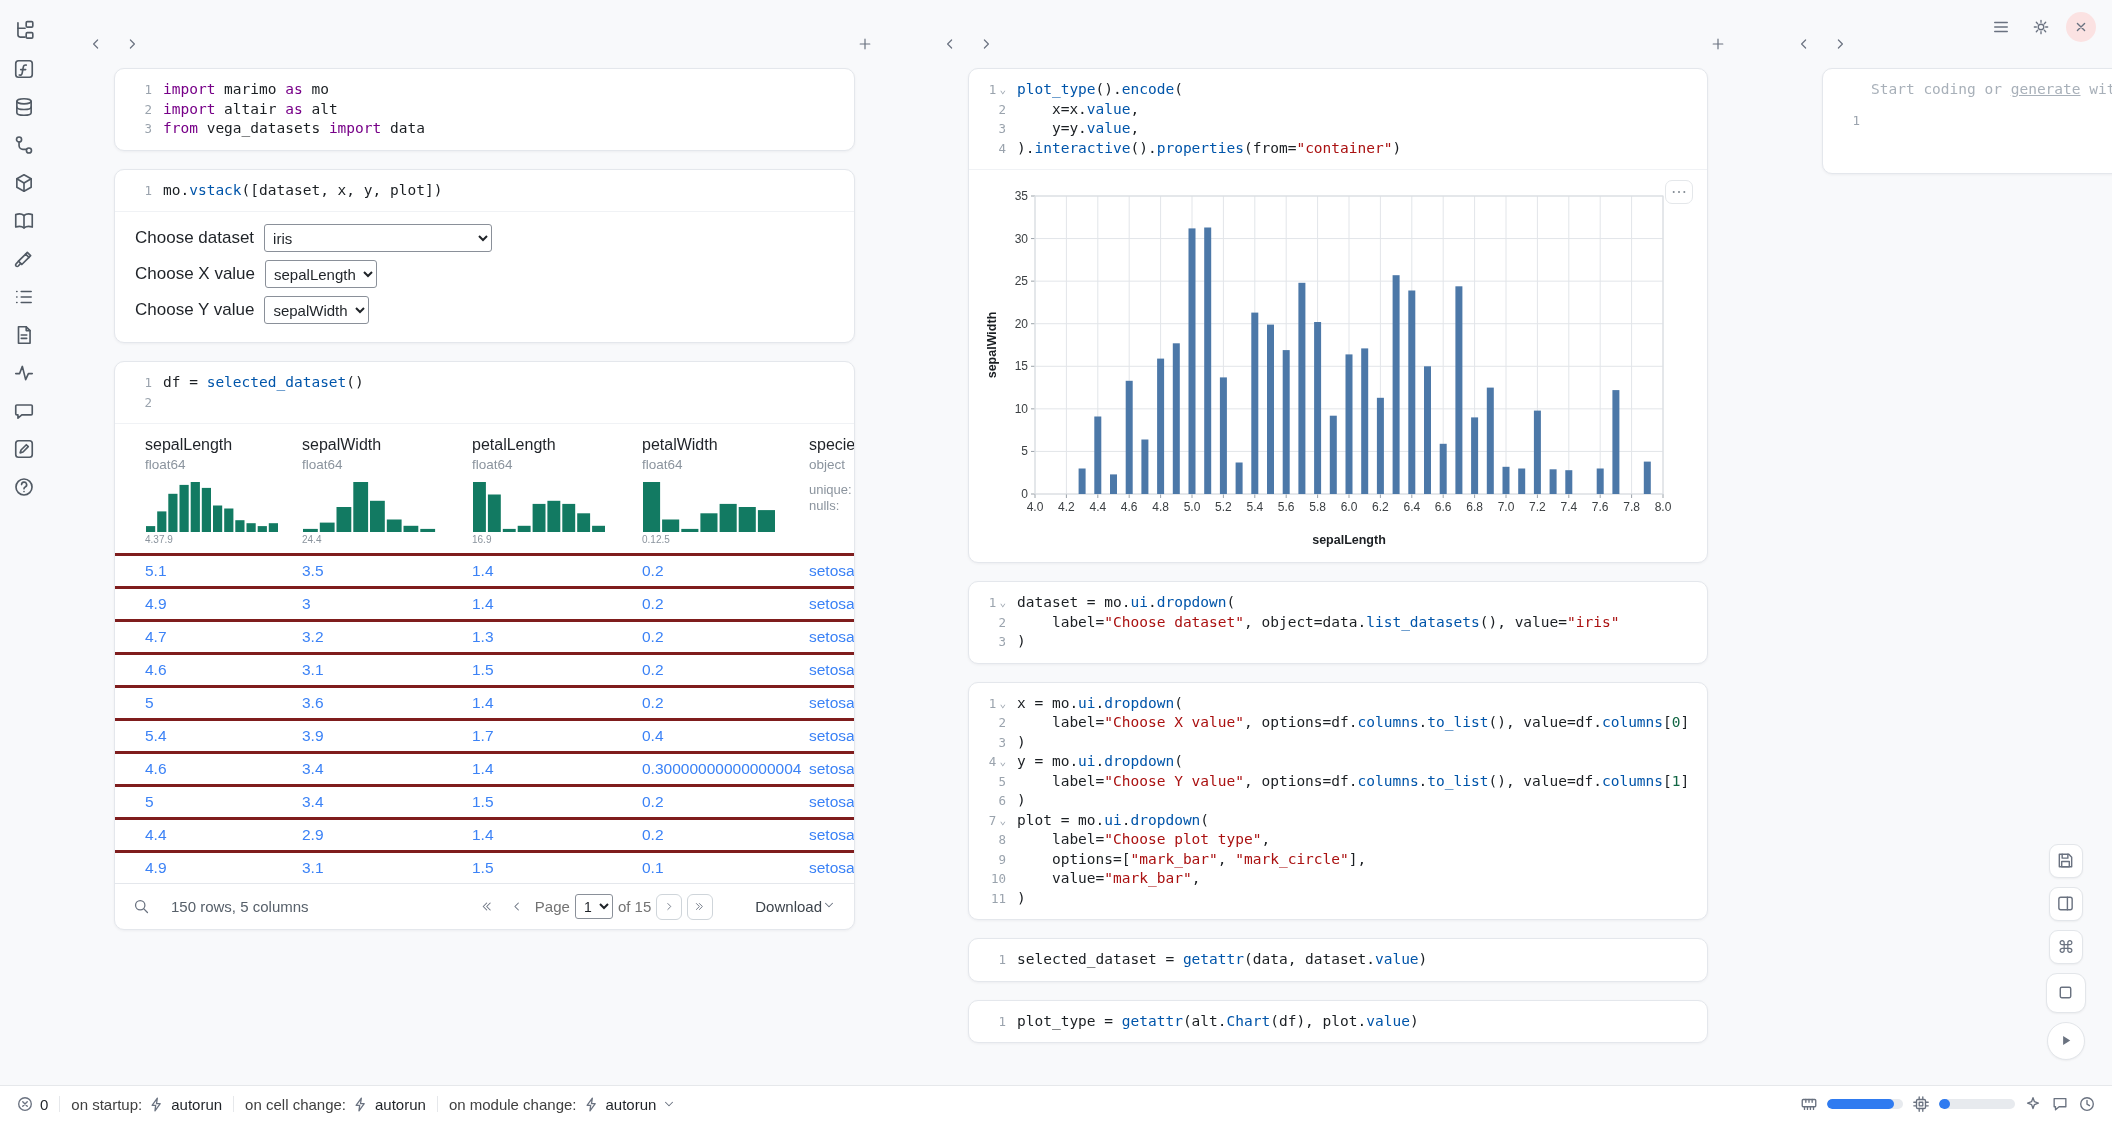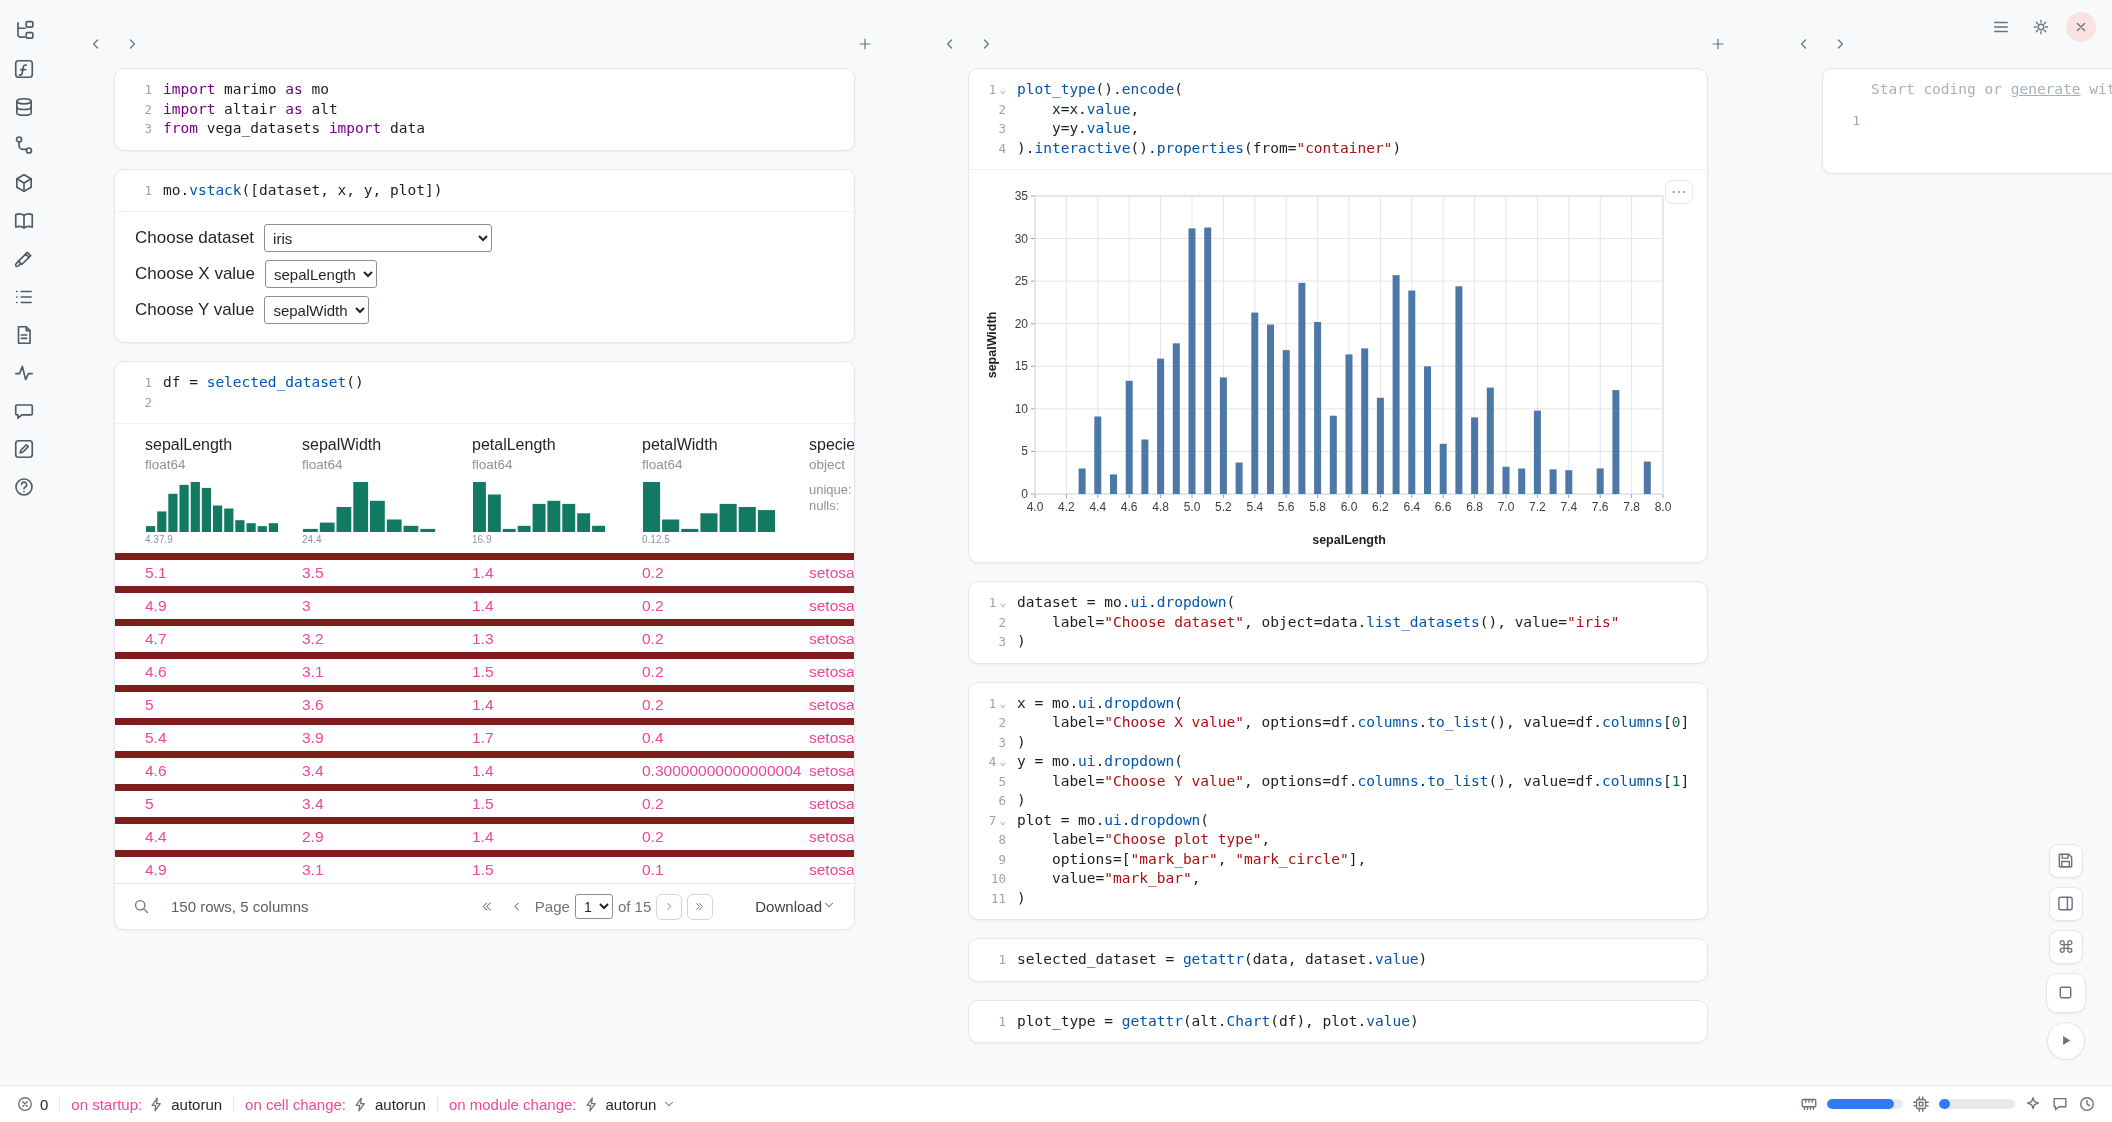--- a/index.html
+++ b/index.html
@@ -58,21 +58,21 @@
   
   .tbl{border-top:1px solid #f0f2f5;}
   .tbl-head{display:grid;grid-template-columns:157px 170px 170px 167px 150px;padding:12px 0 0 30px;overflow:hidden;}
   .cname{font-size:16px;font-weight:500;color:#1f2328;white-space:nowrap;}
   .ctype{font-size:13.5px;color:#8b949e;margin-top:3px;white-space:nowrap;}
   .hist{margin-top:8px;display:block;}
   .range{width:134px;display:flex;justify-content:flex-start;font-size:10px;color:#8b949e;
          margin-top:2px;padding-bottom:8px;}
   .meta{margin-top:10px;font-size:13px;color:#8b949e;line-height:16px;white-space:nowrap;}
   .tbl-row{display:grid;grid-template-columns:157px 170px 170px 167px 150px;padding-left:30px;height:33px;
-           align-items:center;border-top:7px solid #7f1d1d;font-size:15.5px;color:#ec4899;overflow:hidden;}
+           align-items:center;border-top:3px solid #7f1d1d;font-size:15.5px;color:#3b82f6;overflow:hidden;}
   .tbl-row span{white-space:nowrap;overflow:hidden;}
   .tbl-foot{display:flex;align-items:center;border-top:1px solid #e4e7ec;height:46px;padding:0 18px;
             font-size:15px;color:#57606a;}
   .tf-left{display:flex;gap:21px;align-items:center;}
   .tf-pager{display:flex;gap:5px;align-items:center;margin-left:auto;}
   .pg{width:26px;height:26px;display:flex;align-items:center;justify-content:center;border-radius:6px;
       font-size:16px;color:#b4bac1;background:transparent;border:none;cursor:pointer;}
   .pg.en{border:1px solid #cfd5da;color:#475059;background:#fff;}
   .pg-label{color:#737373;}
   .pg-select{height:25px;font-size:14px;}
@@ -95,21 +95,21 @@
          align-items:center;justify-content:center;color:#6a7280;box-shadow:0 1px 2px rgba(0,0,0,.05);cursor:pointer;}
   .flbtn svg{width:19px;height:19px;}
   .flbtn .tx{font-size:17px;color:#6a7280;}
   .flbtn.big{width:40px;height:40px;border-radius:11px;}
   .flbtn.round{border-radius:50%;width:38px;height:38px;}
 
   
   .statusbar{position:absolute;left:0;right:0;bottom:0;height:37px;background:#fff;border-top:1px solid #e6e8eb;
              display:flex;align-items:center;padding:0 16px;font-size:15px;color:#5f6670;z-index:40;}
   .sb-item{display:flex;align-items:center;gap:6px;cursor:pointer;}
-  .sb-prefix{color:#ec4899;}
+  .sb-prefix{color:#404040;}
   .sb-val{color:#1f2328;}
   .sb-div{width:1px;height:16px;background:#e6e8eb;margin:0 11px;}
   .sb-right{margin-left:auto;display:flex;align-items:center;gap:9px;}
   .pbar{width:76px;height:10px;border-radius:5px;background:#e7eaee;overflow:hidden;}
   .pbar i{display:block;height:100%;background:#2f7bf0;border-radius:5px;}
   .ic.s18{width:18px;height:18px;}
 </style>
 </head>
 <body>
 

